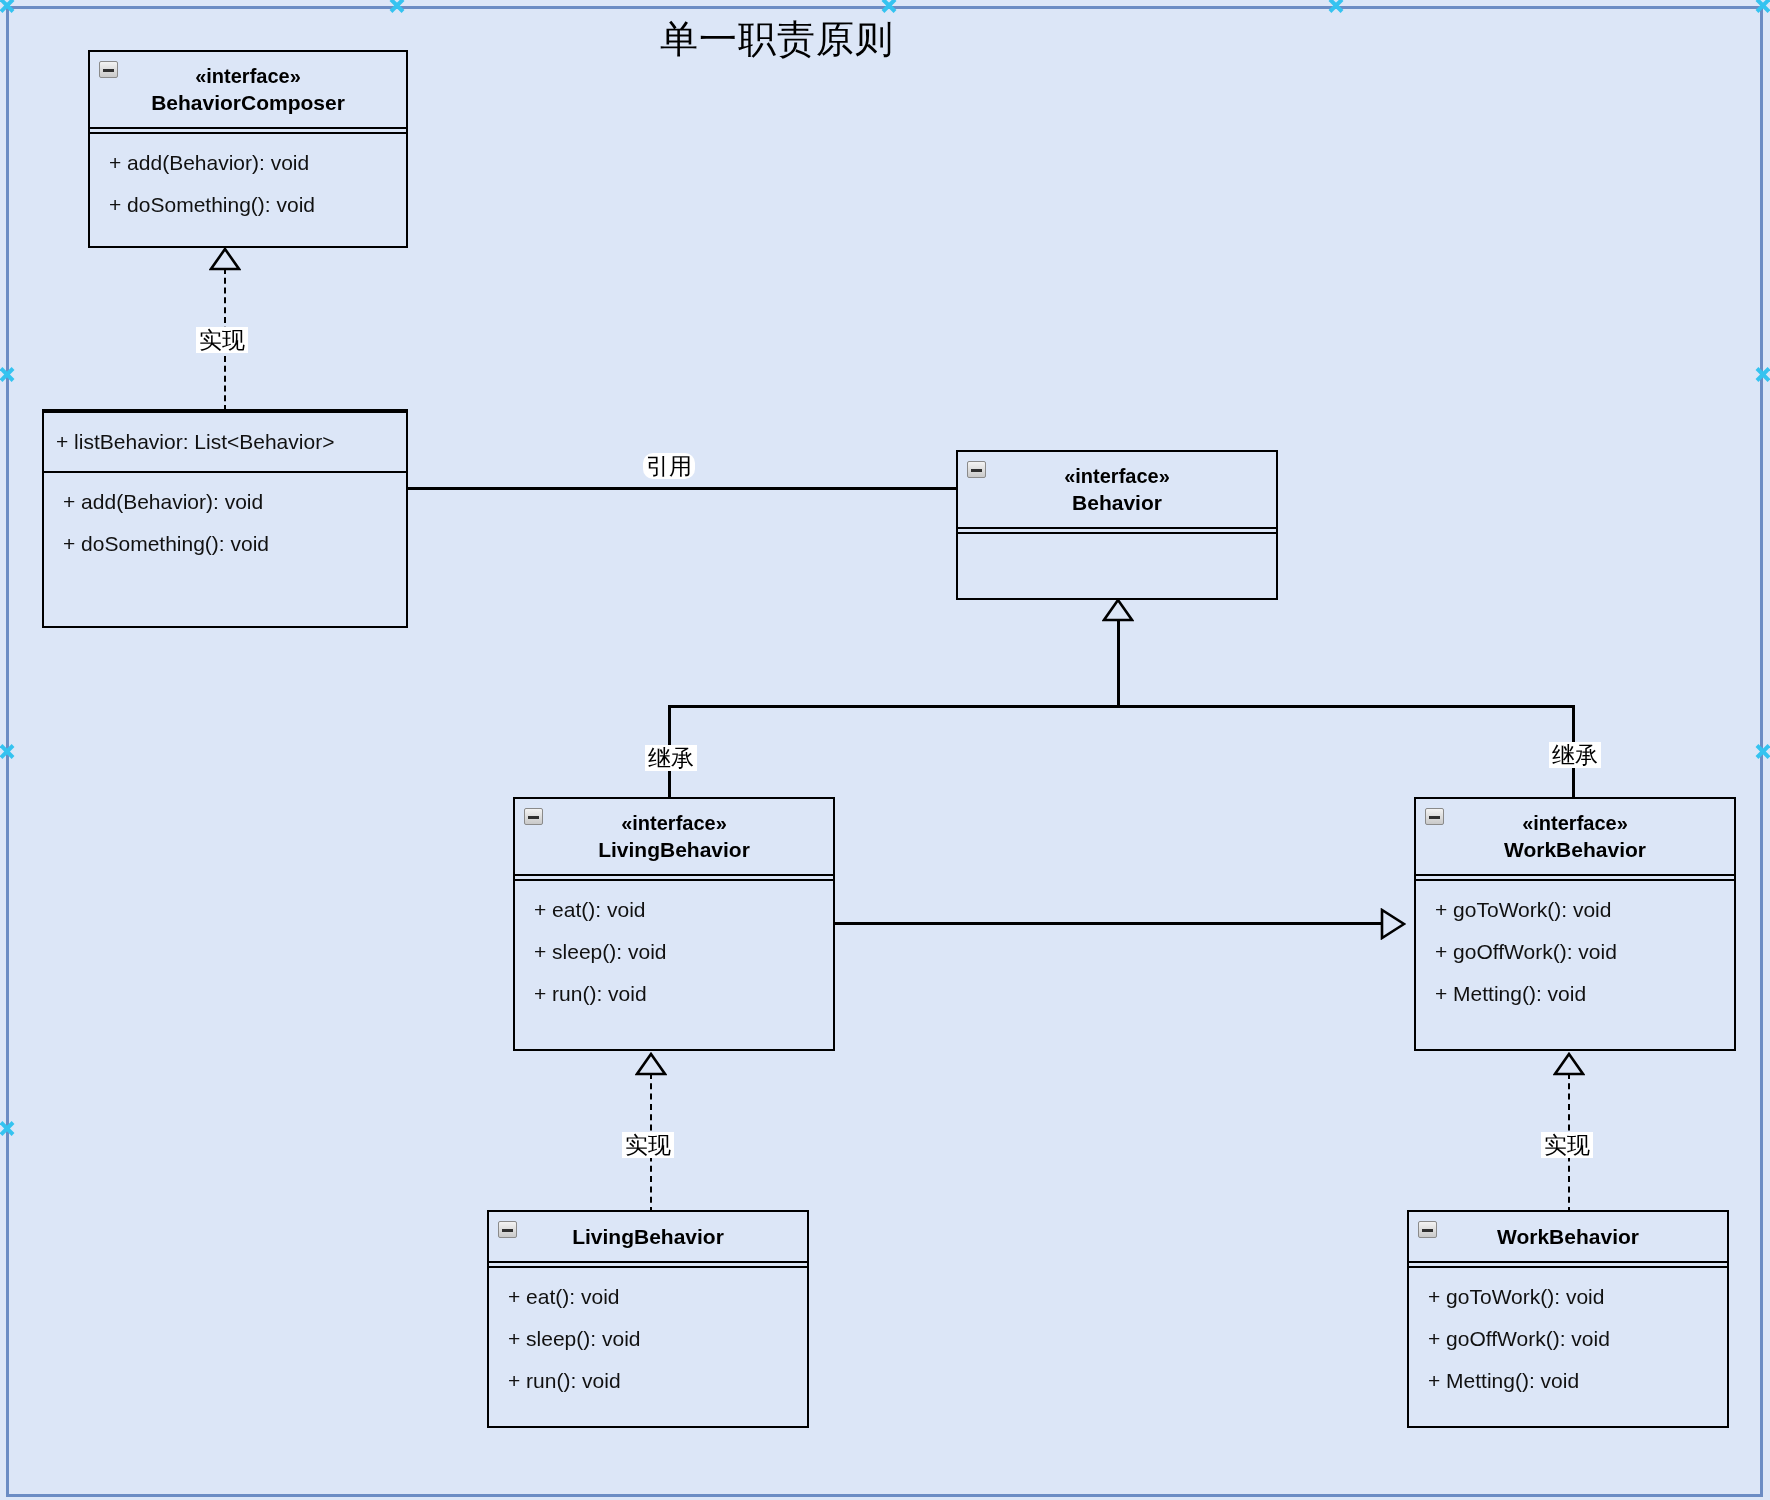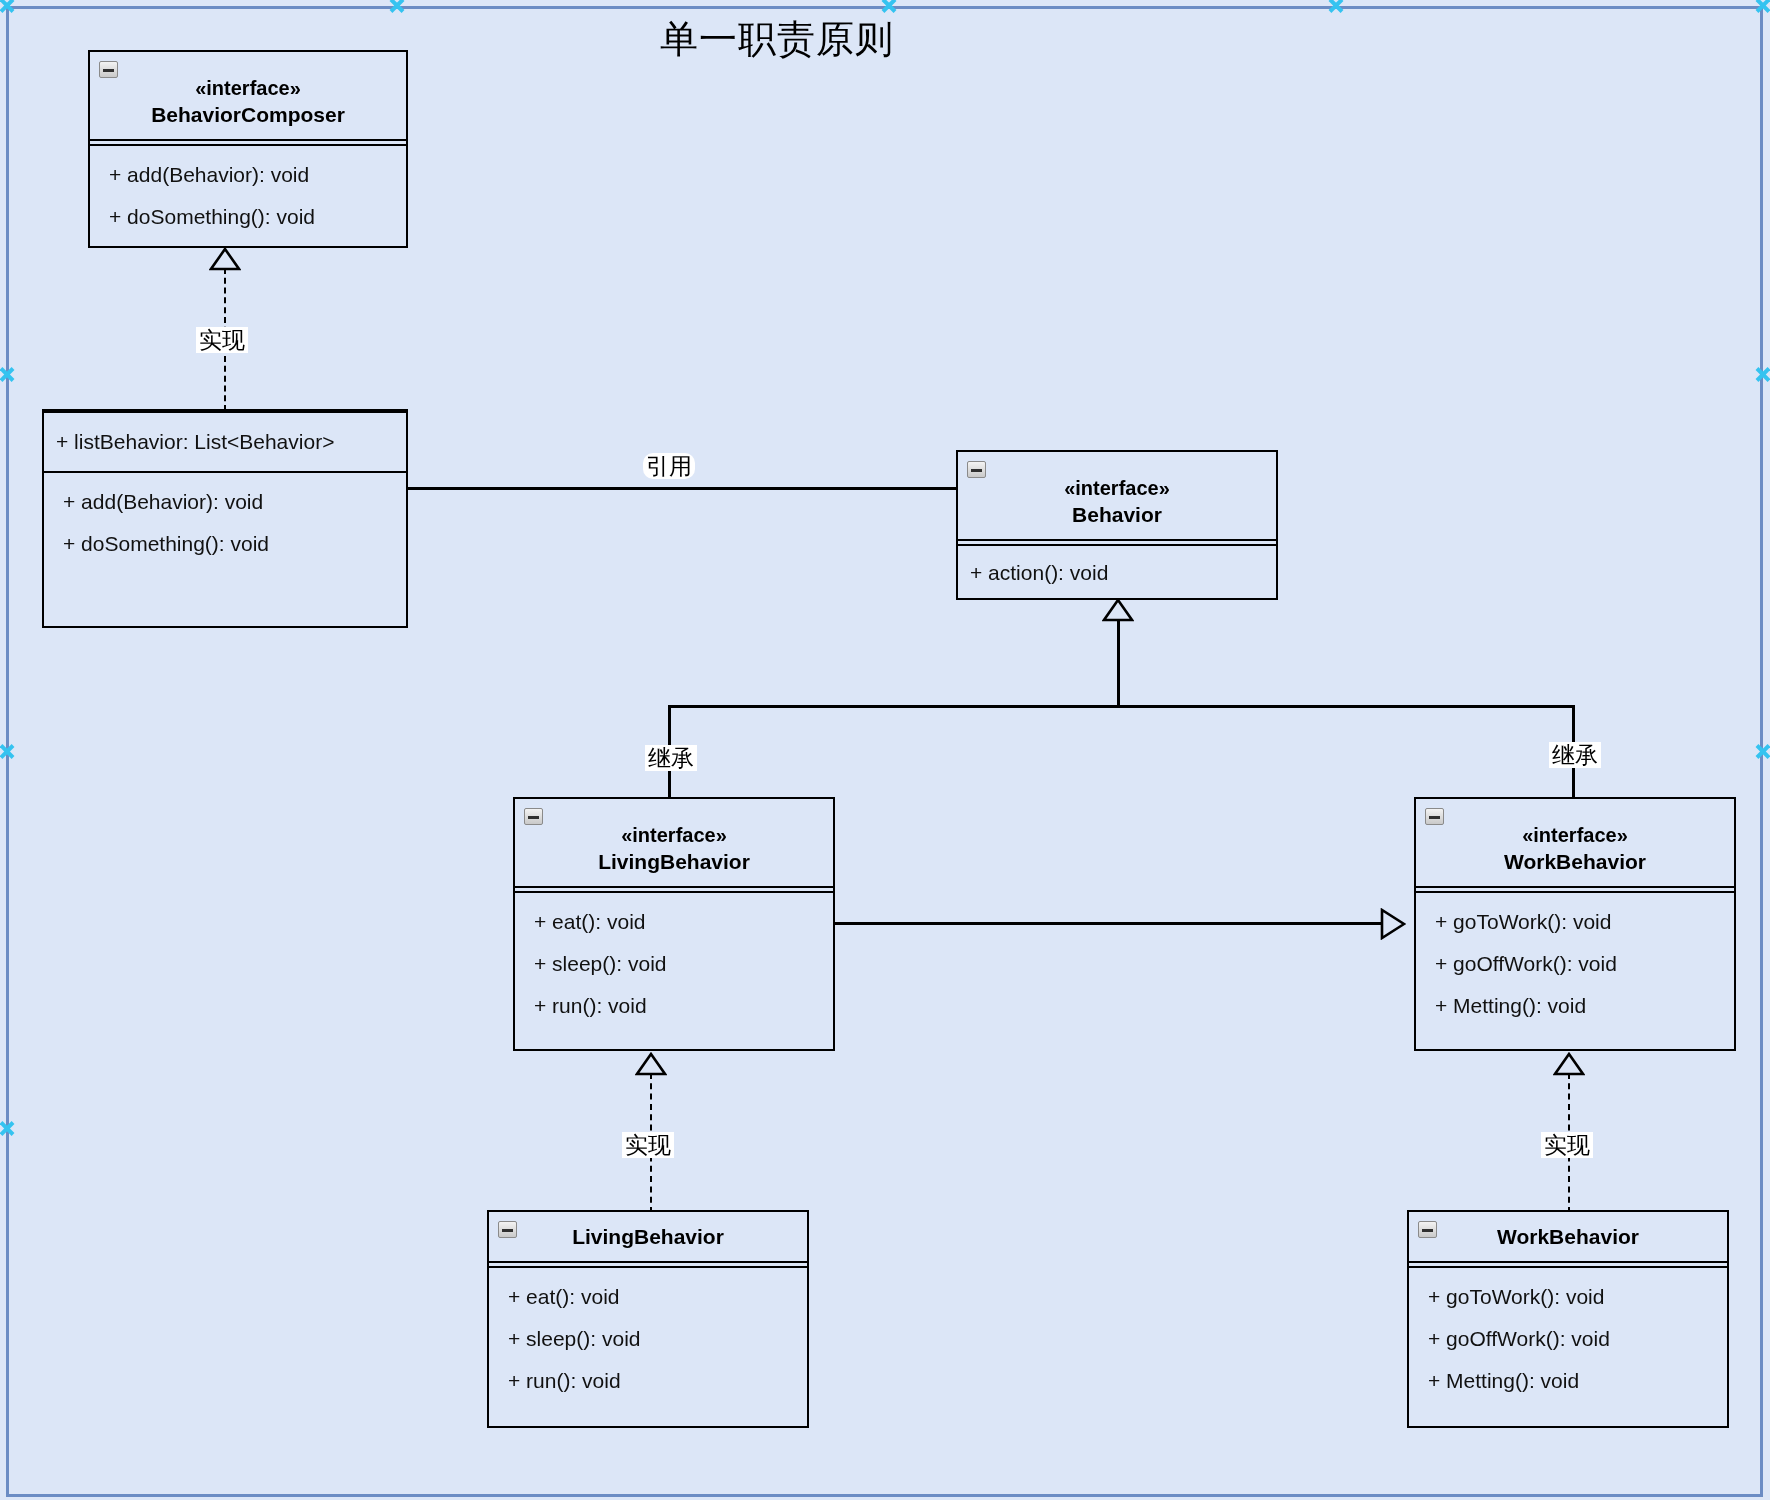--- a/index.html
+++ b/index.html
@@ -70,21 +70,21 @@
     border: 2.5px solid #000000;
     box-sizing: border-box;
   }
   .uml-head {
     position: relative;
     text-align: center;
     font-weight: bold;
     font-size: 21px;
     color: #000;
     line-height: 1.28;
-    padding: 24px 8px 11px 8px;
+    padding: 12px 8px 11px 8px;
     box-sizing: border-box;
   }
   .uml-head .stereo { display: block; font-size: 20px; }
   .uml-head .cname  { display: block; font-size: 21px; }
   .minus-icon {
     position: absolute;
     left: 9px;
     top: 9px;
     width: 19px;
     height: 17px;
@@ -246,23 +246,20 @@
   </div>
 
   <div class="uml-box" style="left:956px;top:450px;width:322px;height:150px;">
     <div class="uml-head">
       <span class="minus-icon"></span>
       <span class="stereo">«interface»</span>
       <span class="cname">Behavior</span>
     </div>
     <div class="divider"></div>
     <div class="divider double"></div>
-    <div class="uml-section" style="padding:6px 0 6px 0;">
-      <div class="uml-row">+ action(): void</div>
-    </div>
   </div>
 
   <div class="uml-box" style="left:513px;top:797px;width:322px;height:254px;">
     <div class="uml-head">
       <span class="minus-icon"></span>
       <span class="stereo">«interface»</span>
       <span class="cname">LivingBehavior</span>
     </div>
     <div class="divider"></div>
     <div class="divider double"></div>

